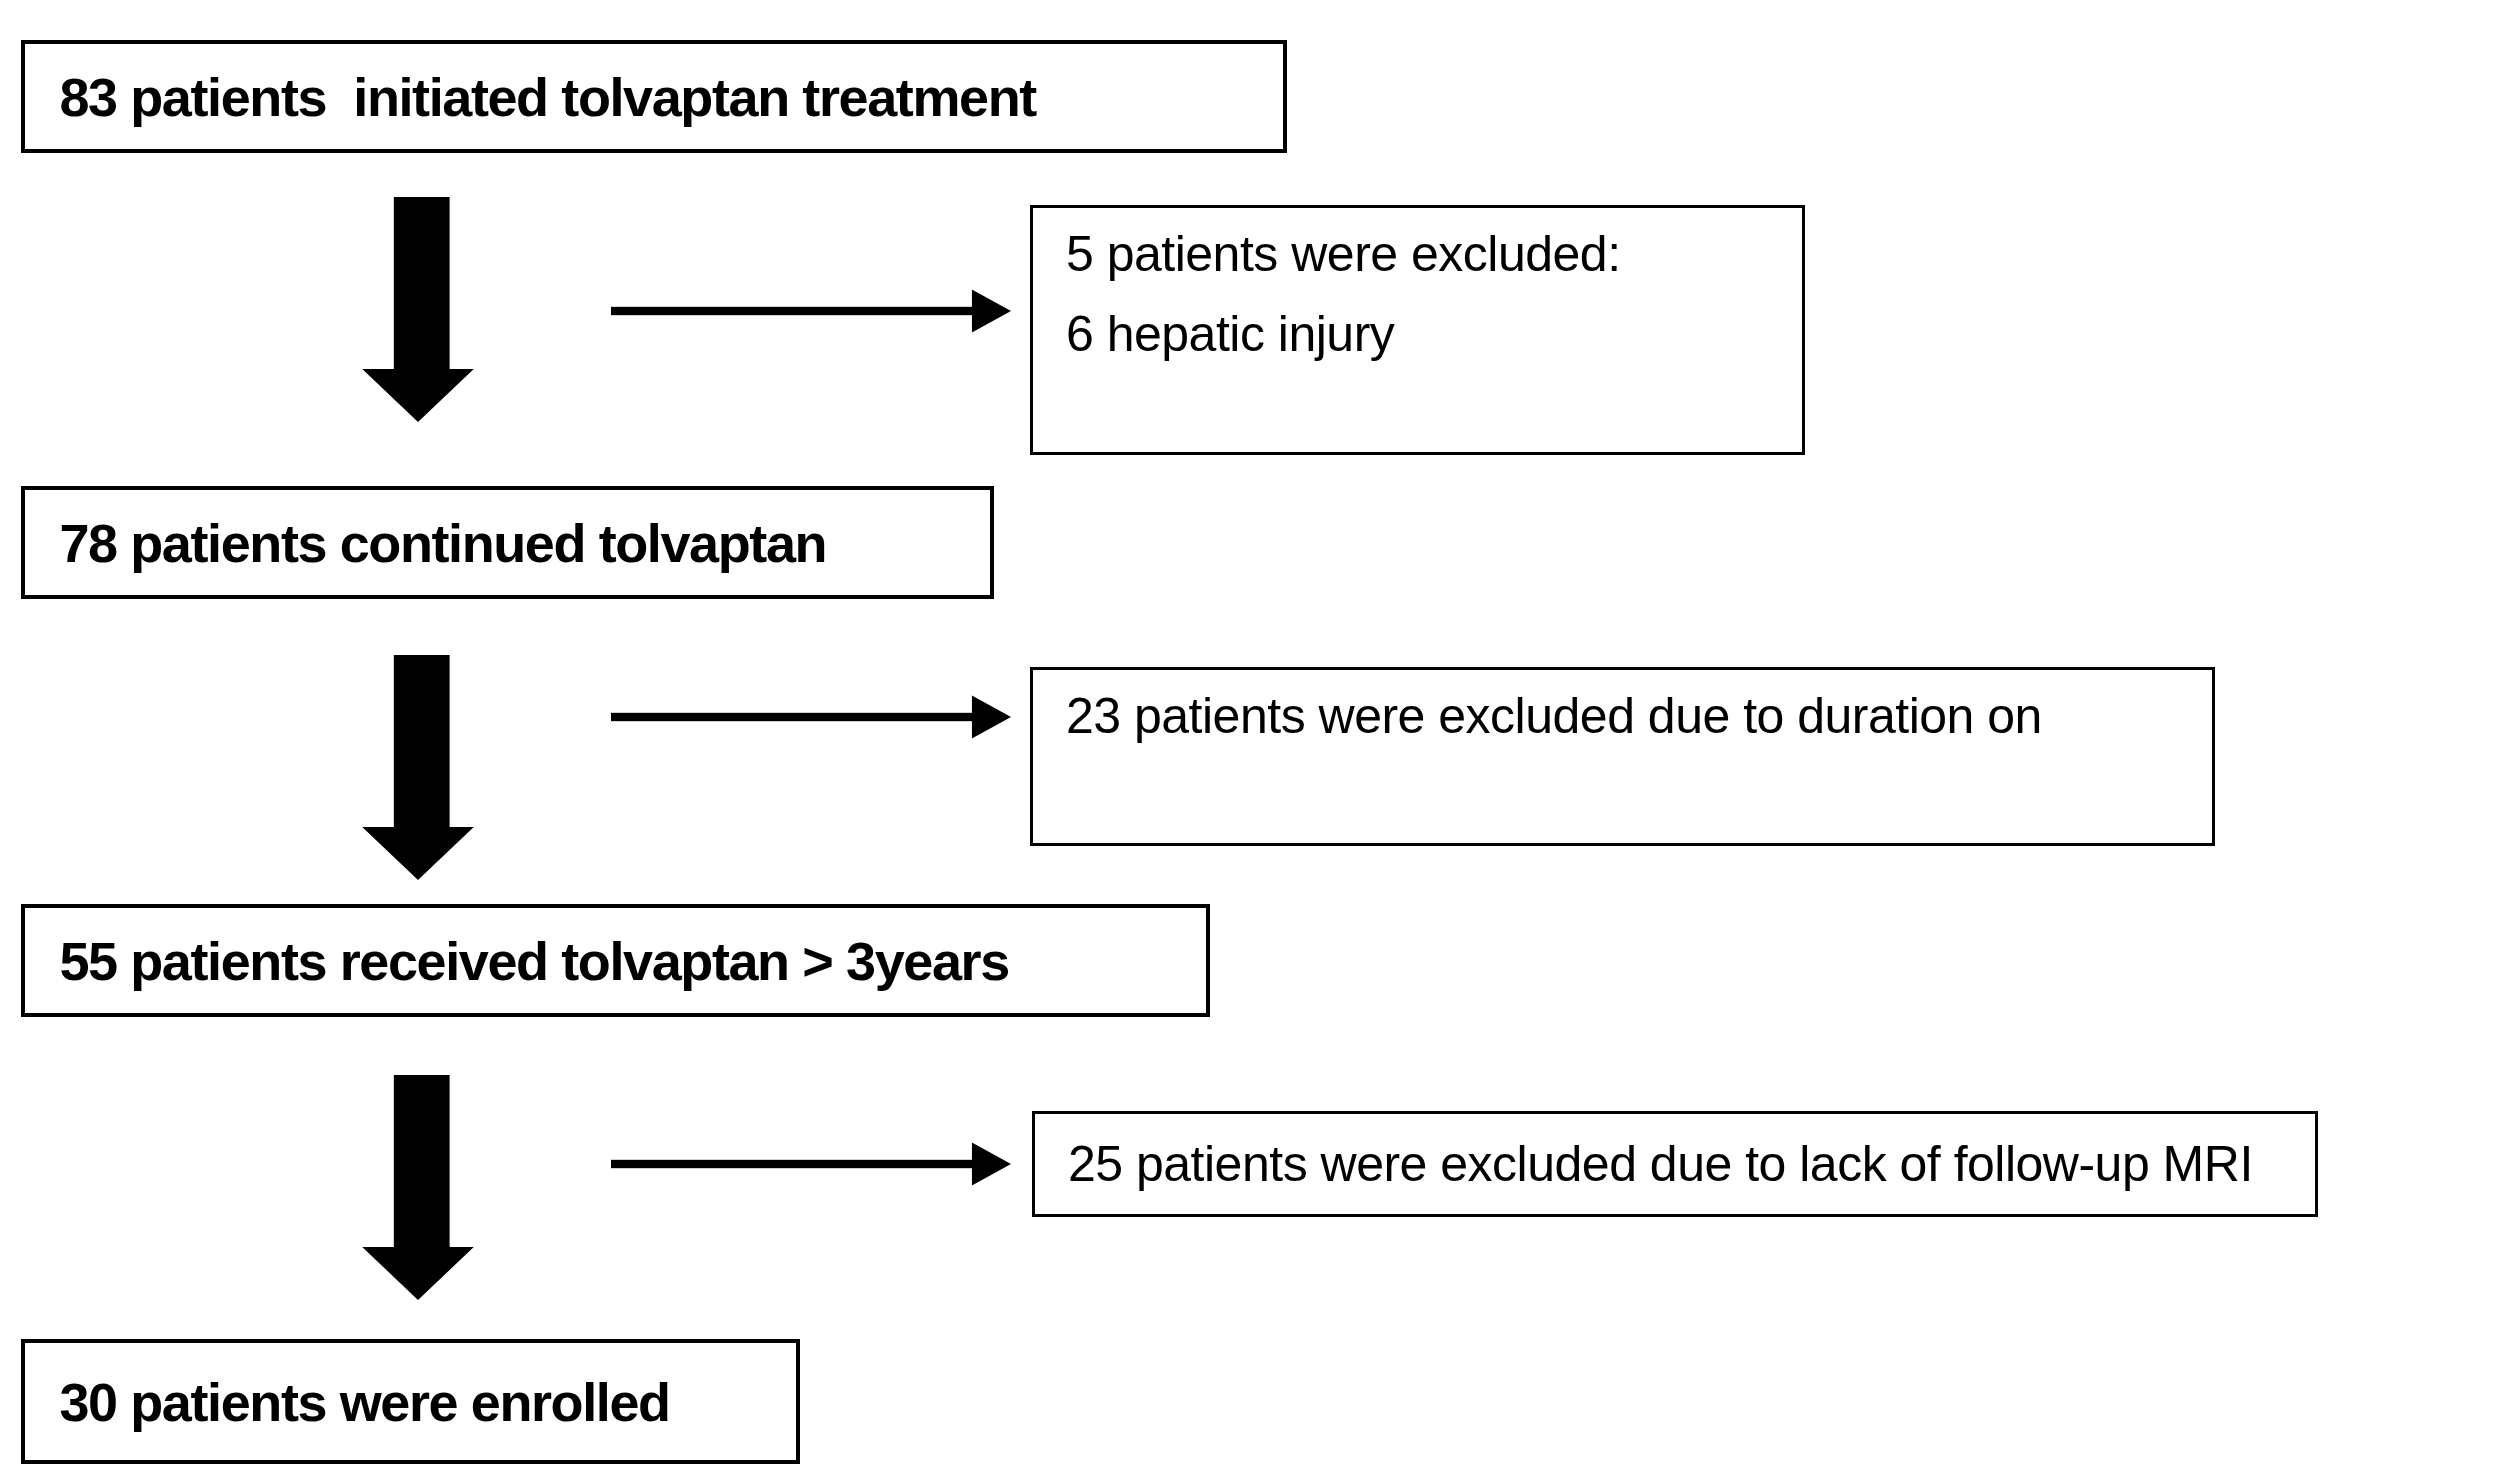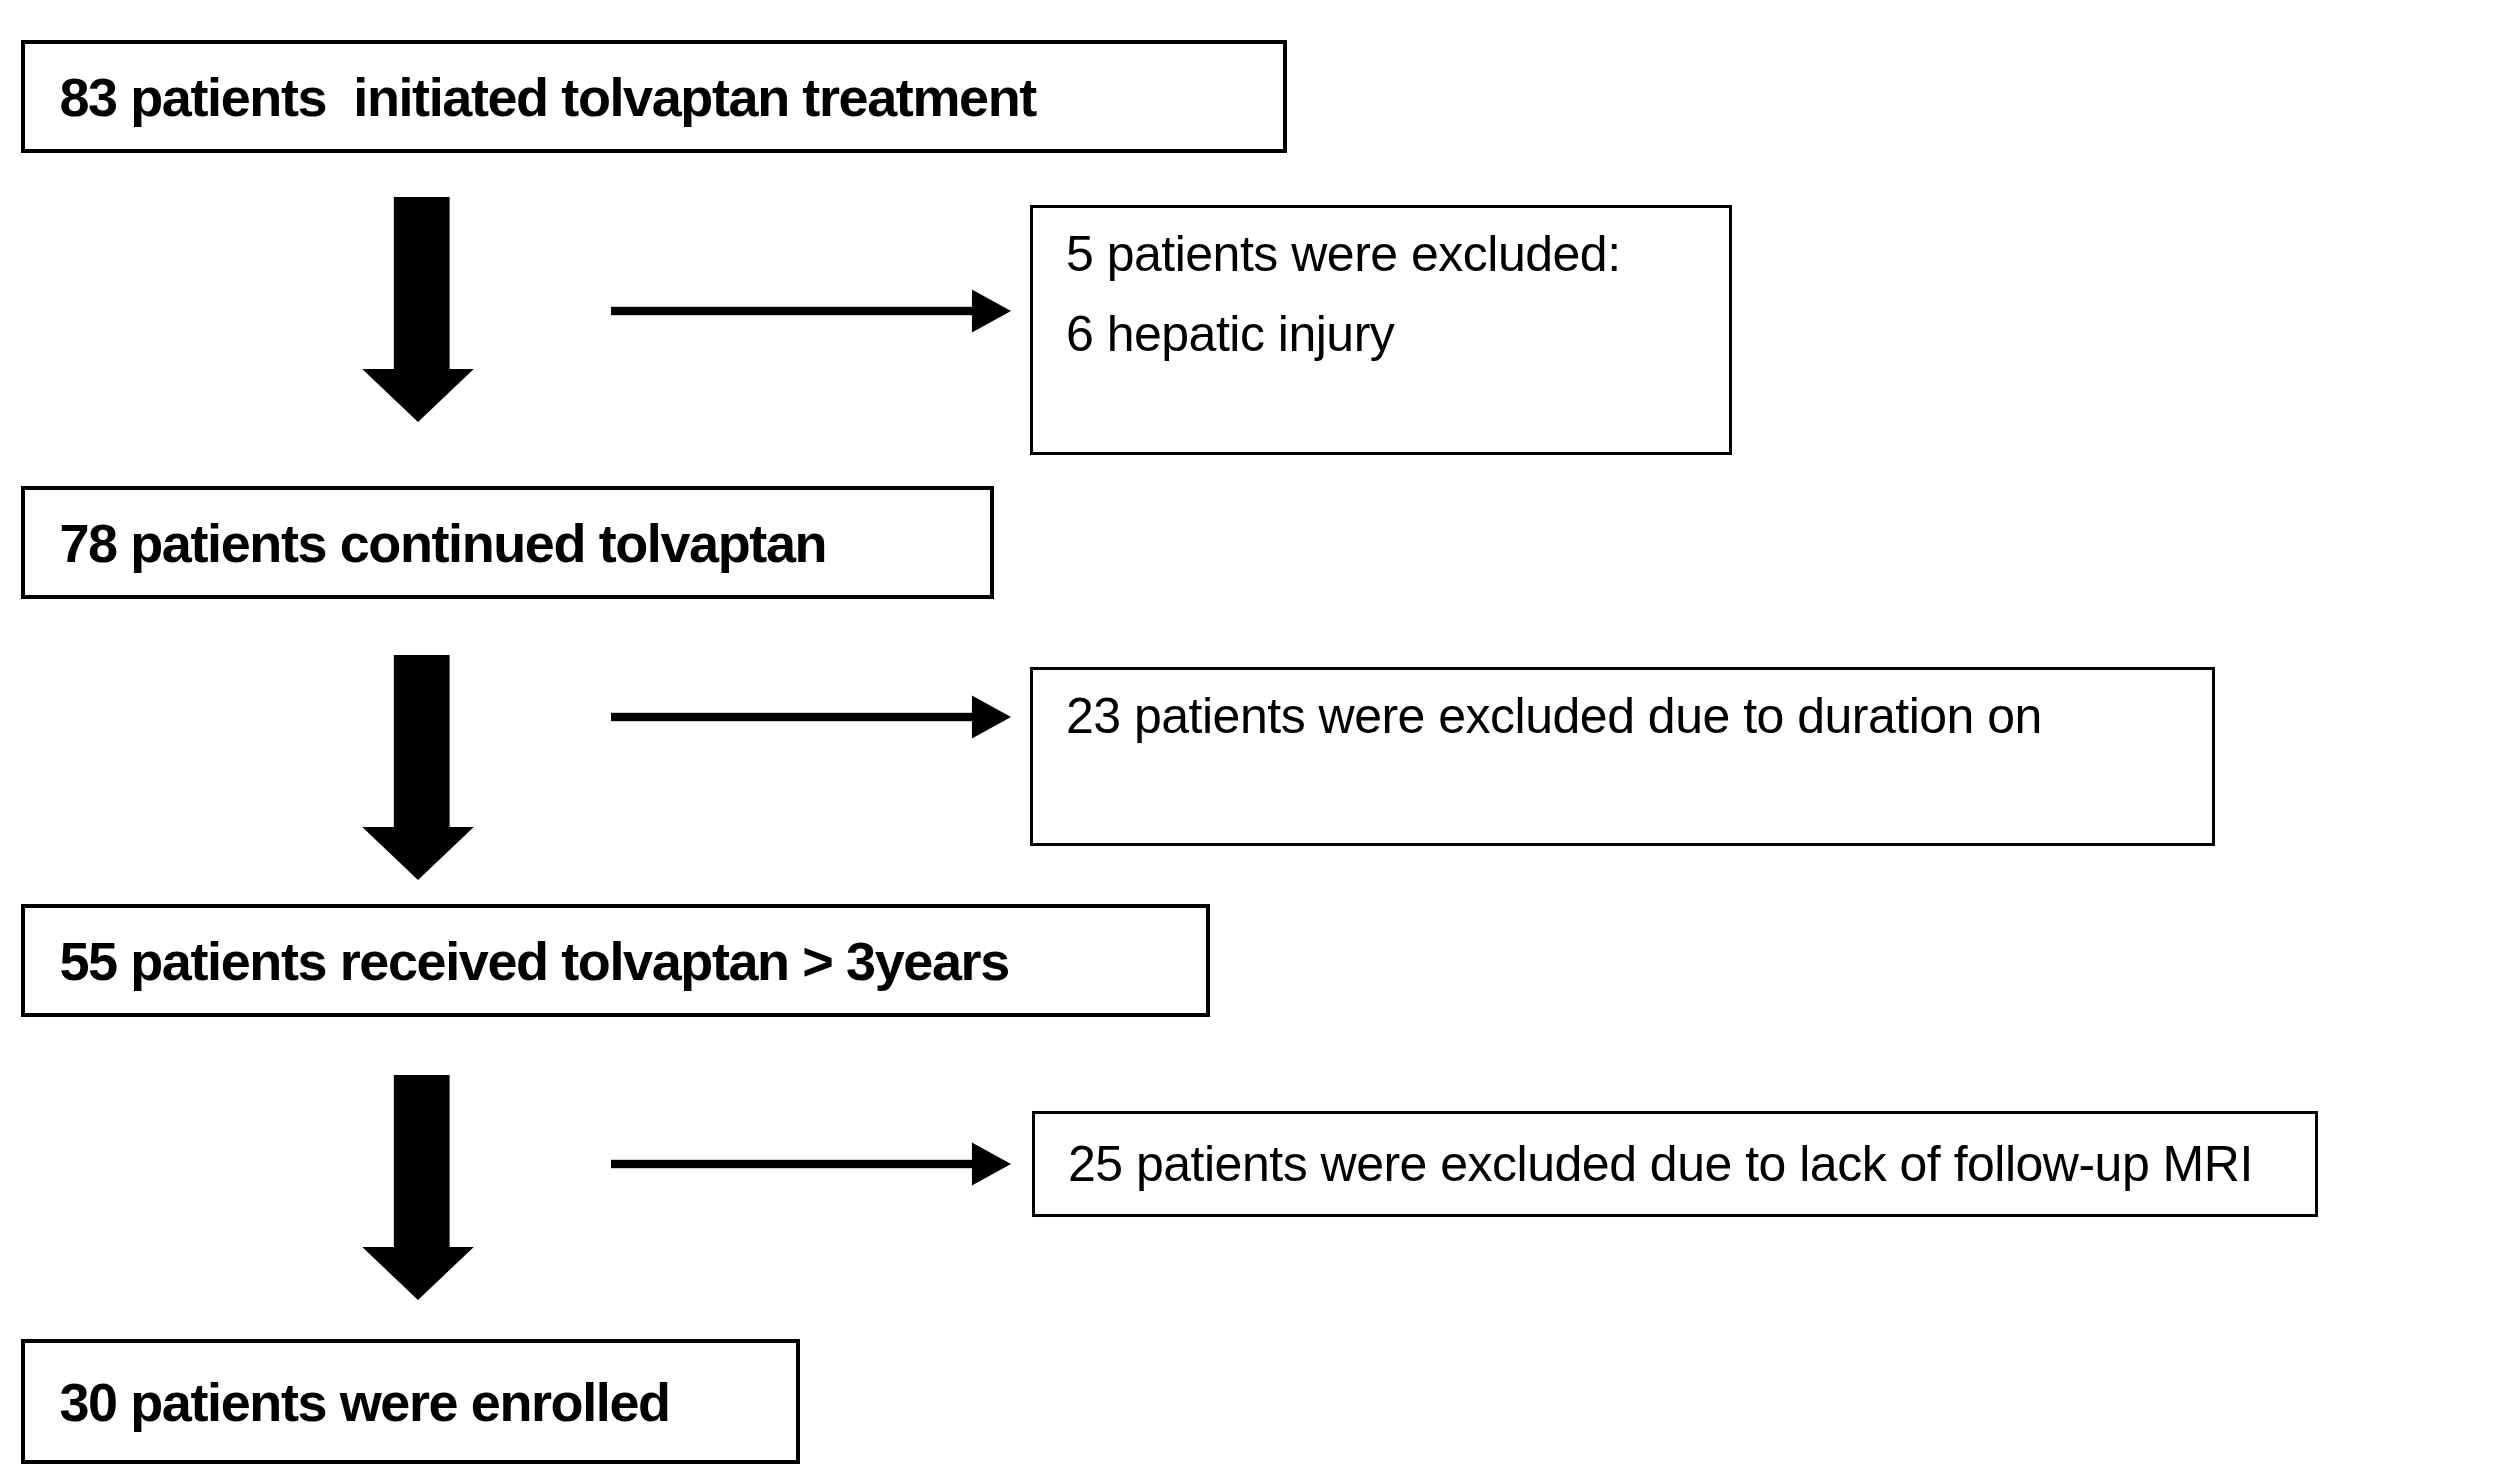--- a/index.html
+++ b/index.html
@@ -71,21 +71,21 @@
   </div>
 
   <div class="mbox" style="left:21.4px; top:896px; width:1189px; height:113px;">
     <span class="mlabel">55 patients received tolvaptan &gt; 3years</span>
   </div>
 
   <div class="mbox" style="left:21.4px; top:1331px; width:779px; height:125px;">
     <span class="mlabel">30 patients were enrolled</span>
   </div>
 
-  <div class="ebox" style="left:1030px; top:197px; width:702px; height:250px;">
+  <div class="ebox" style="left:1030px; top:197px; width:775px; height:250px;">
     <div class="eline">5 patients were excluded:</div>
     <div class="eline">6 hepatic injury</div>
   </div>
 
   <div class="ebox" style="left:1030px; top:659px; width:1185px; height:179px;">
     <div class="eline">23 patients were excluded due to duration on</div>
   </div>
 
   <div class="ebox single" style="left:1032px; top:1103px; width:1286px; height:106px;">
     <div class="eline">25 patients were excluded due to lack of follow-up MRI</div>

